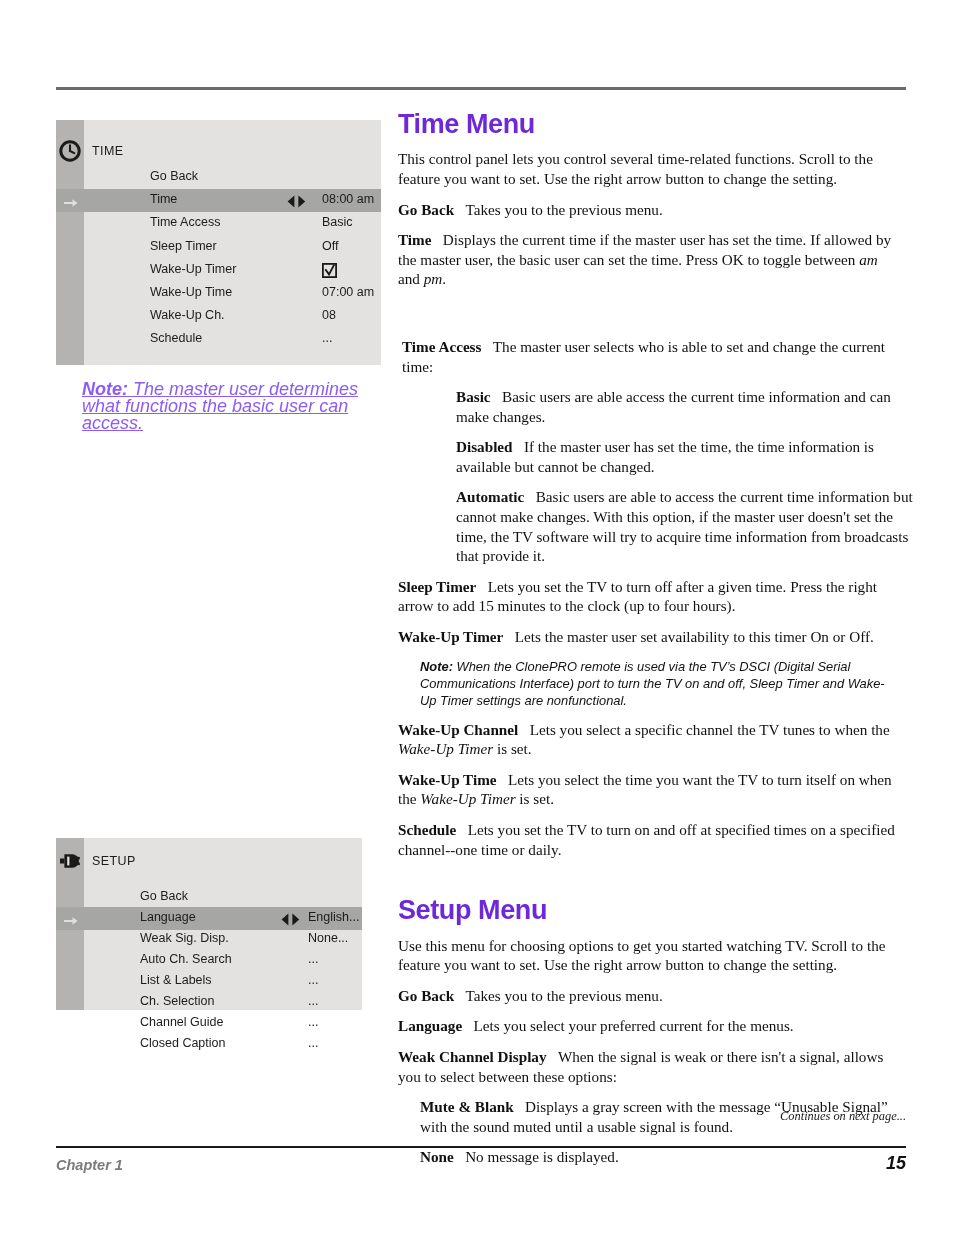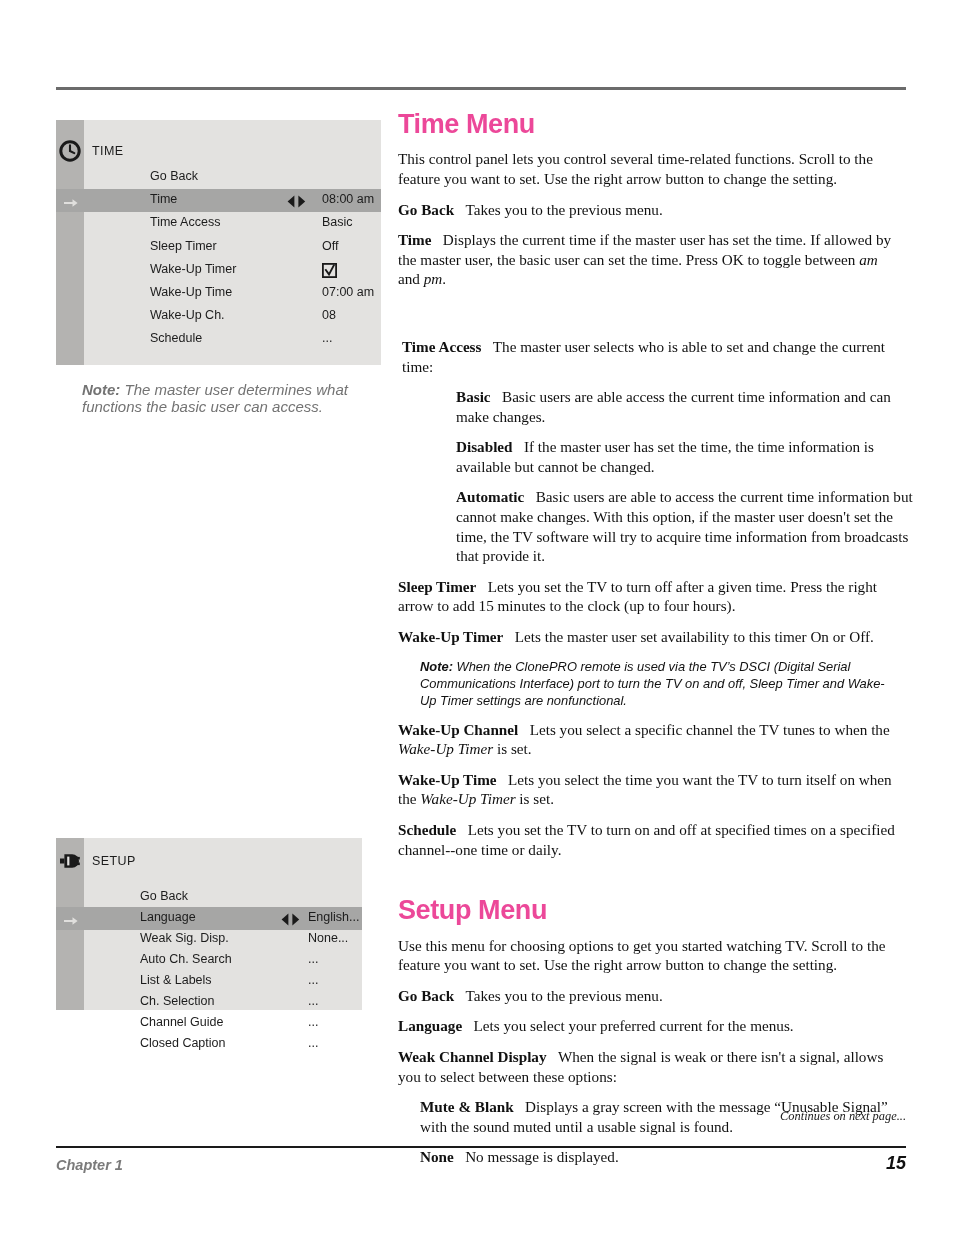--- a/index.html
+++ b/index.html
@@ -108,40 +108,41 @@
     position: absolute;
     top: 4px;
     width: 15px; height: 15px;
   }
 
   
   .sidenote {
     position: absolute;
     font-family: "Liberation Sans", sans-serif;
     font-style: italic;
-    font-size: 15px;
+    font-size: 18px;
     line-height: 17px;
-    color: #737373;
+    color: #8b5cf6;
     width: 290px;
+    text-decoration: underline;
   }
   .sidenote b { font-style: italic; font-weight: bold; }
 
   
   #col-right {
     position: absolute;
     left: 398px;
     top: 110px;
     width: 500px;
   }
   h1.sec {
     font-family: "Liberation Sans", sans-serif;
     font-weight: bold;
     font-size: 27px;
     letter-spacing: -0.4px;
-    color: #ec4899;
+    color: #6d28d9;
     margin: 0 0 11px 0;
     line-height: 1.05;
   }
   p.body {
     font-family: "Liberation Serif", serif;
     font-size: 15.2px;
     line-height: 19.6px;
     margin: 0 0 11px 0;
     color: #111111;
     text-align: left;

